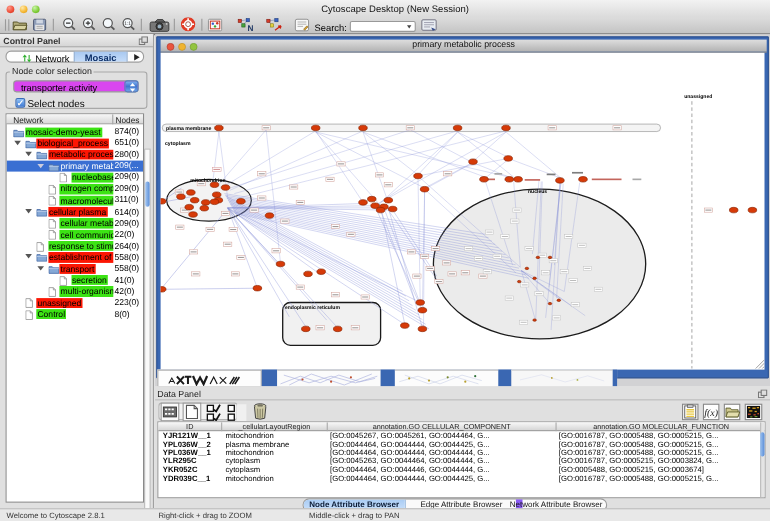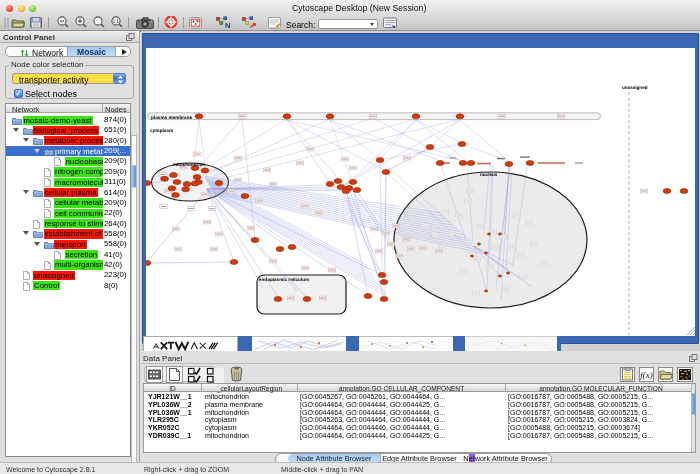--- a/index.html
+++ b/index.html
@@ -13,21 +13,21 @@
 #toolbar{left:0;top:16px;width:700px;height:15px;background:linear-gradient(#dcdcdc,#c4c4c4);border-bottom:1px solid #8e8e8e}
 #searchlbl{top:4px;font-size:8.5px;color:#000}
 #searchbox{top:2.5px;width:60px;height:10px;background:#fff;border:1px solid #999;border-radius:2px}
 
 #cpanel{left:0;top:31px;width:140px;height:431px;background:#e0e0e0;border-right:1px solid #a0a0a0}
 #cphead{left:0;top:0;width:139px;height:12px;background:linear-gradient(#efefef,#d6d6d6);border-bottom:1px solid #aaa;font-size:8px;font-weight:bold;color:#333}
 #tabbar{left:5px;top:15px;width:126px;height:11px;background:#fdfdfd;border:1px solid #9c9c9c;border-radius:5px;font-size:8.5px}
 #mosaictab{left:61px;top:0px;width:49px;height:9px;background:linear-gradient(#a8c8f0,#c4dcfa);border-left:1px solid #88a8d0;border-right:1px solid #88a8d0;text-align:center;font-weight:bold;color:#0c2f68}
 #grp{left:5px;top:34px;width:129px;height:34px;border:1px solid #a8a8a8;border-radius:3px}
 #grplbl{left:9px;top:29px;font-size:8px;font-weight:normal;color:#222;background:#e0e0e0;padding:0 2px}
-#combo{left:12px;top:42px;width:114px;height:11px;background:#fde047;border:1px solid #999;border-radius:3px;font-size:8.5px;color:#000}
+#combo{left:12px;top:42px;width:114px;height:11px;background:#d946ef;border:1px solid #999;border-radius:3px;font-size:8.5px;color:#000}
 #combobtn{right:-1px;top:-1px;width:13px;height:11px;background:linear-gradient(#7fb0ef,#3f76cf 50%,#6ea3e8);border-radius:3px;border:1px solid #5580c0}
 #selnodes{left:25px;top:58px;font-size:9px;color:#000}
 #cb{left:-11px;top:-0.5px;width:9px;height:9px;background:linear-gradient(#8ec0f5,#3e79d4);border:1px solid #3a6cb8;border-radius:2px;color:#fff;font-size:8px;line-height:8px;text-align:center;font-weight:bold}
 #treepane{left:5px;top:72px;width:126px;height:354px;background:#fff;border:1px solid #8a8a8a}
 #treehdr{left:0;top:0;width:124px;height:9px;background:linear-gradient(#f6f6f6,#d9d9d9);border-bottom:1px solid #a5a5a5;font-size:7.5px;color:#222}
 .trow{position:absolute;left:0;width:124px;height:10.3px;font-size:7.8px;line-height:10.3px;white-space:nowrap}
 .trow .lbl{position:absolute;top:0.6px;height:9.2px;line-height:9.2px;padding:0 1px;color:#000}
 .green{background:#3ce314}
 .red{background:#fb1603}
 .nval{position:absolute;left:98px;top:0;color:#000}
@@ -384,20 +384,25 @@
           <span class="nval">8(0)</span>
         </div>
       </div>
   </div>
     <div class="abs" style="left:130.5px;top:103.5px;width:6px;height:354px;background:#fafafa;border:1px solid #b8b8b8"></div>
     <div class="abs" style="left:131.5px;top:134px;width:4.5px;height:23px;border-radius:2.2px;background:linear-gradient(90deg,#a6c8f2,#5b8ed8)"></div>
 </div>
 
 <div class="abs" id="mdi">
   <div class="abs" id="frame">
+    <div class="abs" id="ftitle">primary metabolic process<svg class="abs" style="left:5px;top:2.5px" width="32" height="8" viewBox="0 0 32 8">
+          <circle cx="4" cy="3.6" r="3.2" fill="#e9553f" stroke="#a8362a" stroke-width="0.5"></circle>
+          <circle cx="14.5" cy="3.6" r="3.2" fill="#f0b42f" stroke="#b8871f" stroke-width="0.5"></circle>
+          <circle cx="25" cy="3.6" r="3.2" fill="#93c43f" stroke="#6a9528" stroke-width="0.5"></circle>
+        </svg></div>
     <div class="abs" id="fcanvas">
         <svg class="abs" style="left:0;top:0" width="549" height="288" viewBox="145 47 549 288">
           <rect x="146.5" y="111.8" width="453" height="6.8" rx="3.4" fill="#f4f4f4" stroke="#a2a2a2" stroke-width="0.7"></rect>
           <ellipse cx="189" cy="181" rx="38.5" ry="19" fill="#f3f3f3" stroke="#1a1a1a" stroke-width="1.1"></ellipse>
           <ellipse cx="489.5" cy="239" rx="96.5" ry="68" fill="#ebebeb" stroke="#1d1d1d" stroke-width="1.2"></ellipse>
           <rect x="256" y="274" width="89" height="39" rx="7" fill="#f1f1f1" stroke="#1a1a1a" stroke-width="1.2"></rect>
           <line x1="628" y1="91" x2="628" y2="334" stroke="#9a9a9a" stroke-width="0.8" stroke-dasharray="3.2,2.4"></line>
           <g stroke="#868fd8">
             <line x1="203.0" y1="175.0" x2="440.0" y2="212.0" stroke-width="0.55" opacity="0.60"></line>
             <line x1="203.8" y1="176.4" x2="443.1" y2="215.1" stroke-width="0.55" opacity="0.60"></line>
@@ -917,21 +922,21 @@
           <b>YDR039C__1</b>
           <span class="dc1">mitochondrion</span>
           <span class="dc2">[GO:0044464, GO:0044444, GO:0044425, G...</span>
           <span class="dc3">[GO:0016787, GO:0005488, GO:0005215, G...</span>
         </div>
       </div>
   </div>
 </div>
 
 <div class="abs" id="btabs">
-  <div class="seg" style="left:12px;width:93px;background:linear-gradient(#a9ccf4,#c9e0fb);border-right:1px solid #97b8dd;border-radius:6px 0 0 6px;font-weight:normal;color:#0a1a33">Node Attribute Browser</div>
+  <div class="seg" style="left:0;width:93px;background:linear-gradient(#a9ccf4,#c9e0fb);border-right:1px solid #97b8dd;border-radius:6px 0 0 6px;font-weight:bold;color:#0a1a33">Node Attribute Browser</div>
   <div class="seg" style="left:94px;width:105px;border-right:6px solid #8b5cf6">Edge Attribute Browser</div>
   <div class="seg" style="left:184px;width:91px">Network Attribute Browser</div>
 </div>
 <div class="abs" id="statusbar">
   <span style="position:absolute;left:6px;top:3px">Welcome to Cytoscape 2.8.1</span>
   <span style="position:absolute;left:144px;top:3px">Right-click + drag to ZOOM</span>
   <span style="position:absolute;left:281px;top:3px">Middle-click + drag to PAN</span>
 </div>
 
 </body></html>

